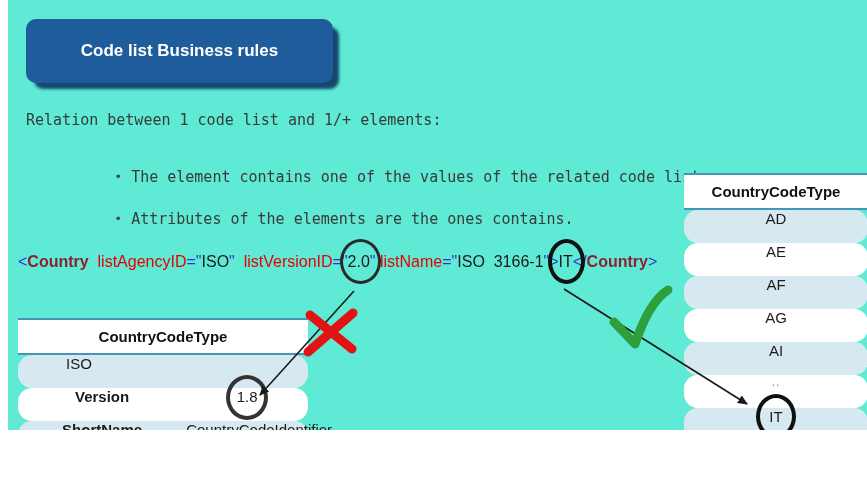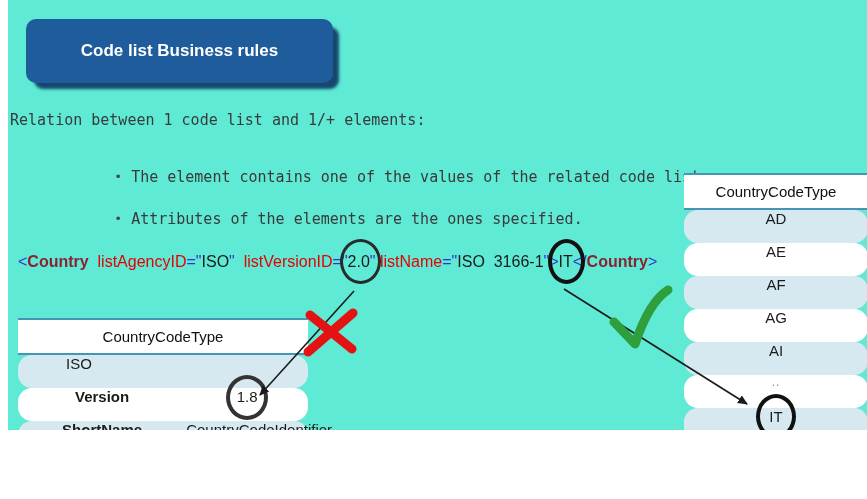--- a/index.html
+++ b/index.html
@@ -8,21 +8,21 @@
 
   
   .title-box{position:absolute;left:18px;top:19px;width:307px;height:64px;
     background:#1E5C9B;border-radius:10px;box-shadow:7px 7px 3px -1px #16486F;
     display:flex;align-items:center;justify-content:center;color:#ffffff;font-size:17px;}
   .t-bold{font-weight:bold;white-space:pre;}
   .t-reg{font-weight:bold;white-space:pre;}
 
   
   .mono{font-family:"DejaVu Sans Mono","Liberation Mono",monospace;color:#3a3a3a;font-size:15px;}
-  .intro{position:absolute;left:2px;top:111px;white-space:pre;}
+  .intro{position:absolute;left:18px;top:111px;white-space:pre;}
   .bullet{position:absolute;left:70px;white-space:pre;}
   .b1{top:150px;} .b2{top:192px;}
   .bullet .marker{display:inline-block;width:17px;font-size:13px;vertical-align:1px;color:#4a4a4a;}
 
   
   .xml-line{position:absolute;left:10px;top:252px;font-size:16px;white-space:pre;
     font-family:"Liberation Sans",sans-serif;line-height:20px;}
   .x-punct{color:#3333CC;}
   .x-attr{color:#E80000;}
   .x-name{color:#8B2232;font-weight:bold;}
@@ -32,21 +32,21 @@
   .ring{position:absolute;border-radius:50%;border:3px solid #2a2a2a;pointer-events:none;box-sizing:border-box;}
   .ring-version{left:-8px;top:-13px;width:41px;height:45px;}
   .ring-it{left:-11px;top:-13px;width:37px;height:45px;border-width:4px;border-color:#111;}
   .ring-v10{left:-11px;top:-13px;width:42px;height:45px;border-width:4px;border-color:#333;}
   .ring-itcell{left:-13px;top:-14px;width:40px;height:45px;border-width:4px;border-color:#111;}
 
   
   .tbl{position:absolute;border-top:2px solid #4496B4;border-bottom:2px solid #4496B4;
     font-size:15px;color:#1b1b1b;}
   .tbl-header{height:33px;display:flex;align-items:center;justify-content:center;
-    font-weight:normal;background:#ffffff;border-bottom:2px solid #4496B4;color:#111;}
+    font-weight:bold;background:#ffffff;border-bottom:2px solid #4496B4;color:#111;}
   .trow{height:33px;display:flex;background:#ffffff;border-radius:14px;}
   .trow.alt{background:#D7E9F0;}
   .tbl-left{left:10px;top:318px;width:290px;}
   .tbl-left .tlabel{width:58%;text-align:center;font-weight:bold;}
   .tbl-left .tvalue{width:42%;text-align:center;}
   .tbl-right{left:676px;top:173px;width:184px;}
   .tbl-right .tvalue{width:100%;text-align:center;}
   .muted{color:#909090;font-size:12px;letter-spacing:1px;}
 
   
@@ -64,21 +64,21 @@
     <span class="t-bold">Code list</span>
       <span class="t-reg"> Business rules</span>
   </div>
 
   <div class="intro mono">Relation between 1 code list and 1/+ elements:</div>
 
   <div class="bullet b1 mono">
     <span class="marker">•</span><span>The element contains one of the values of the related code list;</span>
   </div>
   <div class="bullet b2 mono">
-    <span class="marker">•</span><span>Attributes of the elements are the ones specified.</span>
+    <span class="marker">•</span><span>Attributes of the elements are the ones contains.</span>
   </div>
 
   <div class="xml-line"><span class="x-punct">&lt;</span><span class="x-name">Country</span><span class="x-plain">  </span><span class="x-attr">listAgencyID</span><span class="x-punct">="</span><span class="x-val">ISO</span><span class="x-punct">"</span><span class="x-plain">  </span><span class="x-attr">listVersionID</span><span class="x-punct">="</span><span class="circ-wrap"><span class="x-val">2.0</span><span class="ring ring-version"></span></span><span class="x-punct">"</span><span class="x-plain"> </span><span class="x-attr">listName</span><span class="x-punct">="</span><span class="x-val">ISO  3166-1</span><span class="x-punct">"&gt;</span><span class="circ-wrap"><span class="x-val">IT</span><span class="ring ring-it"></span></span><span class="x-punct">&lt;/</span><span class="x-name">Country</span><span class="x-punct">&gt;</span></div>
 
   <div class="tbl tbl-left">
     <div class="tbl-header">CountryCodeType</div>
     <div class="trow alt">
       <div class="tvalue">ISO</div>
     </div>
     <div class="trow">

